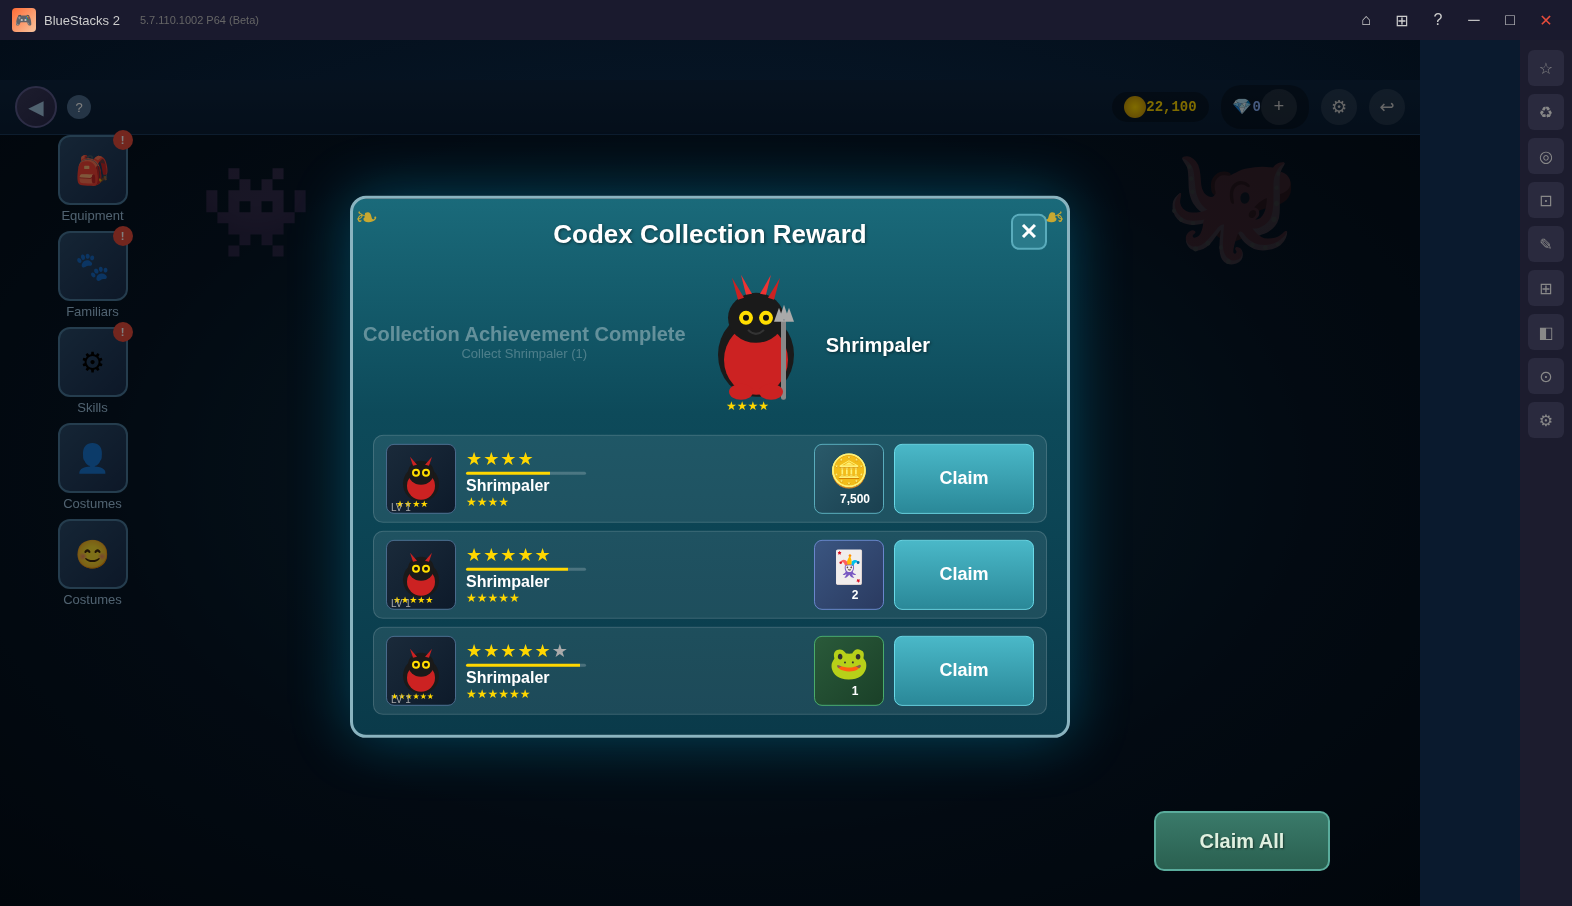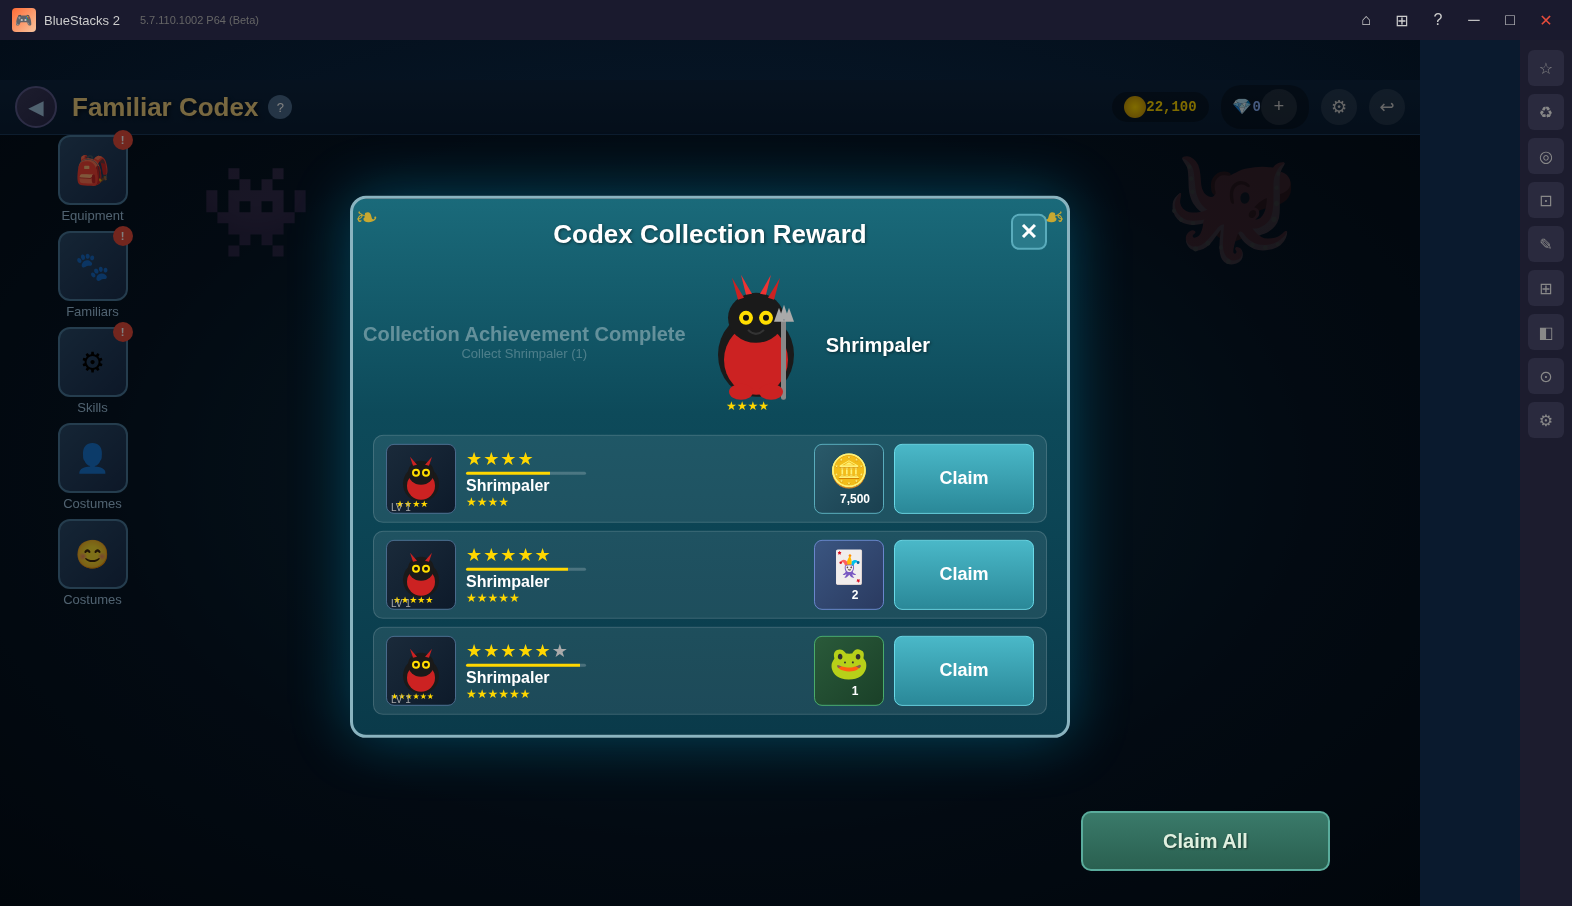--- a/index.html
+++ b/index.html
@@ -321,21 +321,21 @@
       display: flex; align-items: center; justify-content: center;
       color: #fff; font-size: 18px; font-weight: bold;
       cursor: pointer;
       flex-shrink: 0;
     }
 
     
     .claim-all-btn {
       position: absolute;
       bottom: 30px; right: 80px;
-      width: 249px; height: 60px;
+      width: 176px; height: 60px;
       background: linear-gradient(180deg, #3a7a6a 0%, #2a6050 100%);
       border: 2px solid #5aac9c;
       border-radius: 10px;
       display: flex; align-items: center; justify-content: center;
       color: #e0f0e0; font-size: 20px; font-weight: bold;
       cursor: pointer;
       z-index: 25;
       text-shadow: 1px 1px 2px rgba(0,0,0,0.5);
     }
   </style>
@@ -353,21 +353,20 @@
     <div class="title-bar-btn">─</div>
     <div class="title-bar-btn">□</div>
     <div class="title-bar-btn" style="color:#e74c3c;">✕</div>
   </div>
 </div>
 
 <div class="game-bg">
 
   <div class="game-topbar">
     <div class="back-btn">◀</div>
-    <span class="page-title">Familiar Codex</span>
     <div class="help-icon">?</div>
     <div class="topbar-right">
       <div class="currency-display">
         <div class="coin-icon"></div>
         <span class="currency-amount">22,100</span>
       </div>
       <div class="currency-display">
         <span style="color:#8ab4ff; font-size:16px;">💎</span>
         <span class="currency-amount" style="color:#8ab4ff;">0</span>
         <div class="topbar-icon-btn">+</div>

